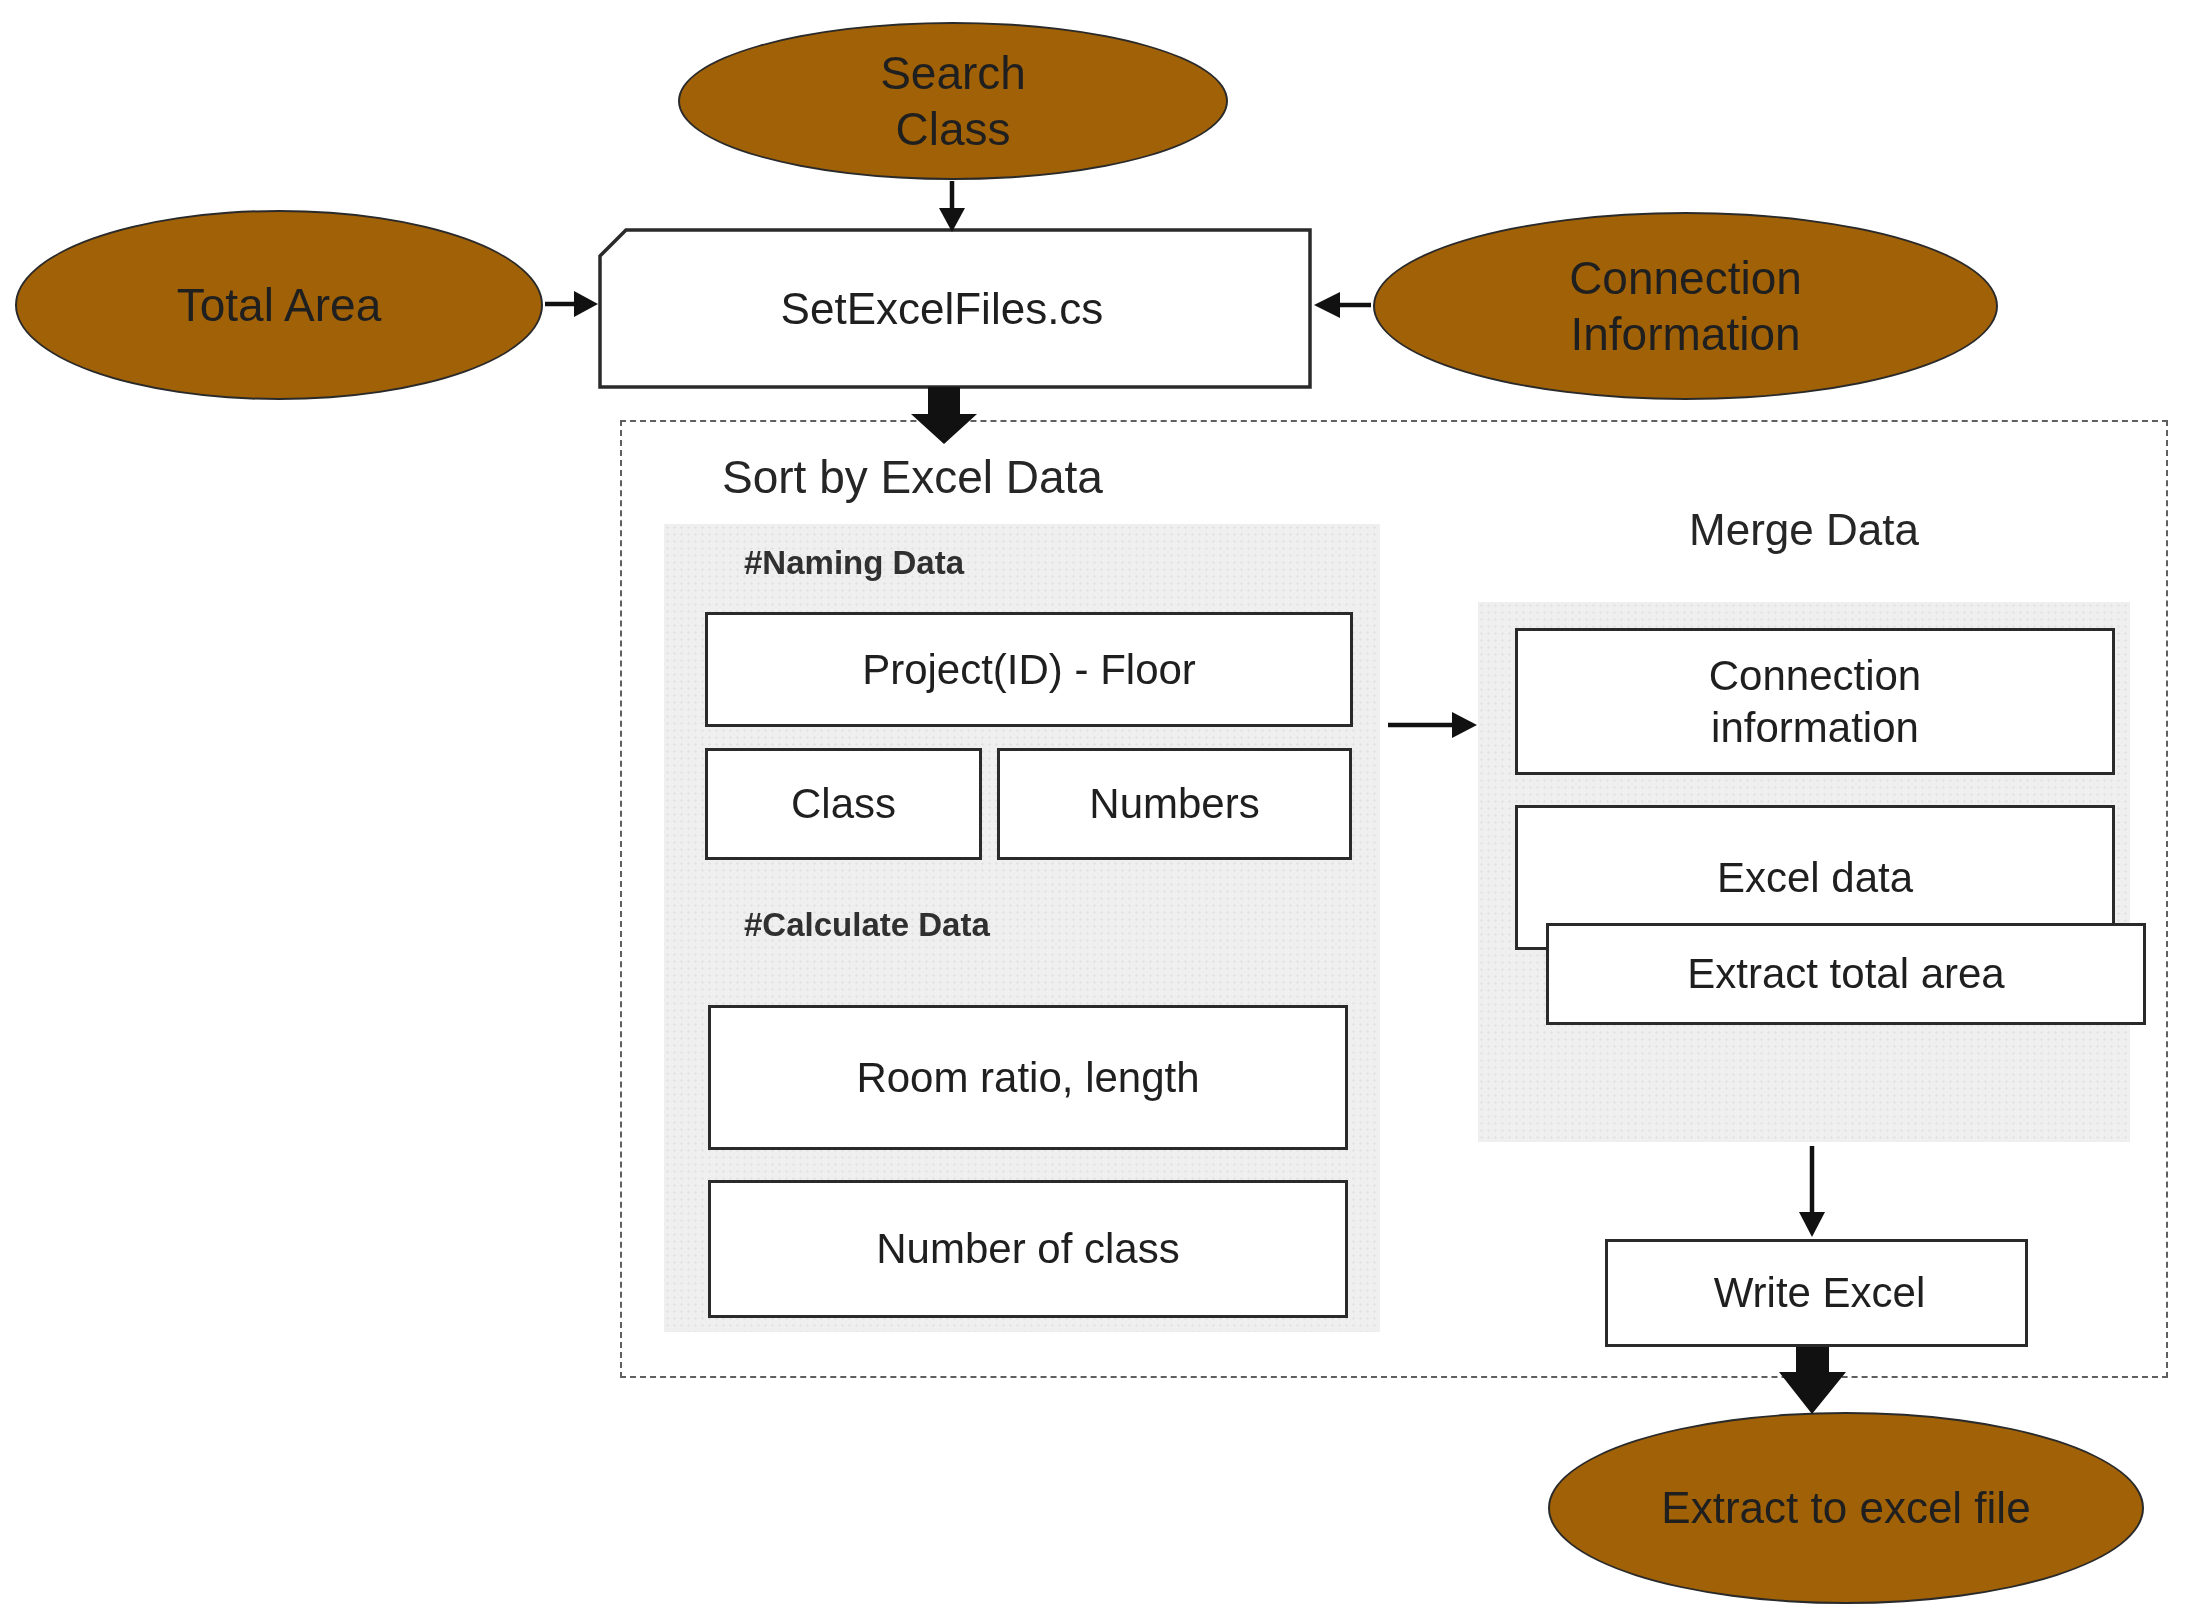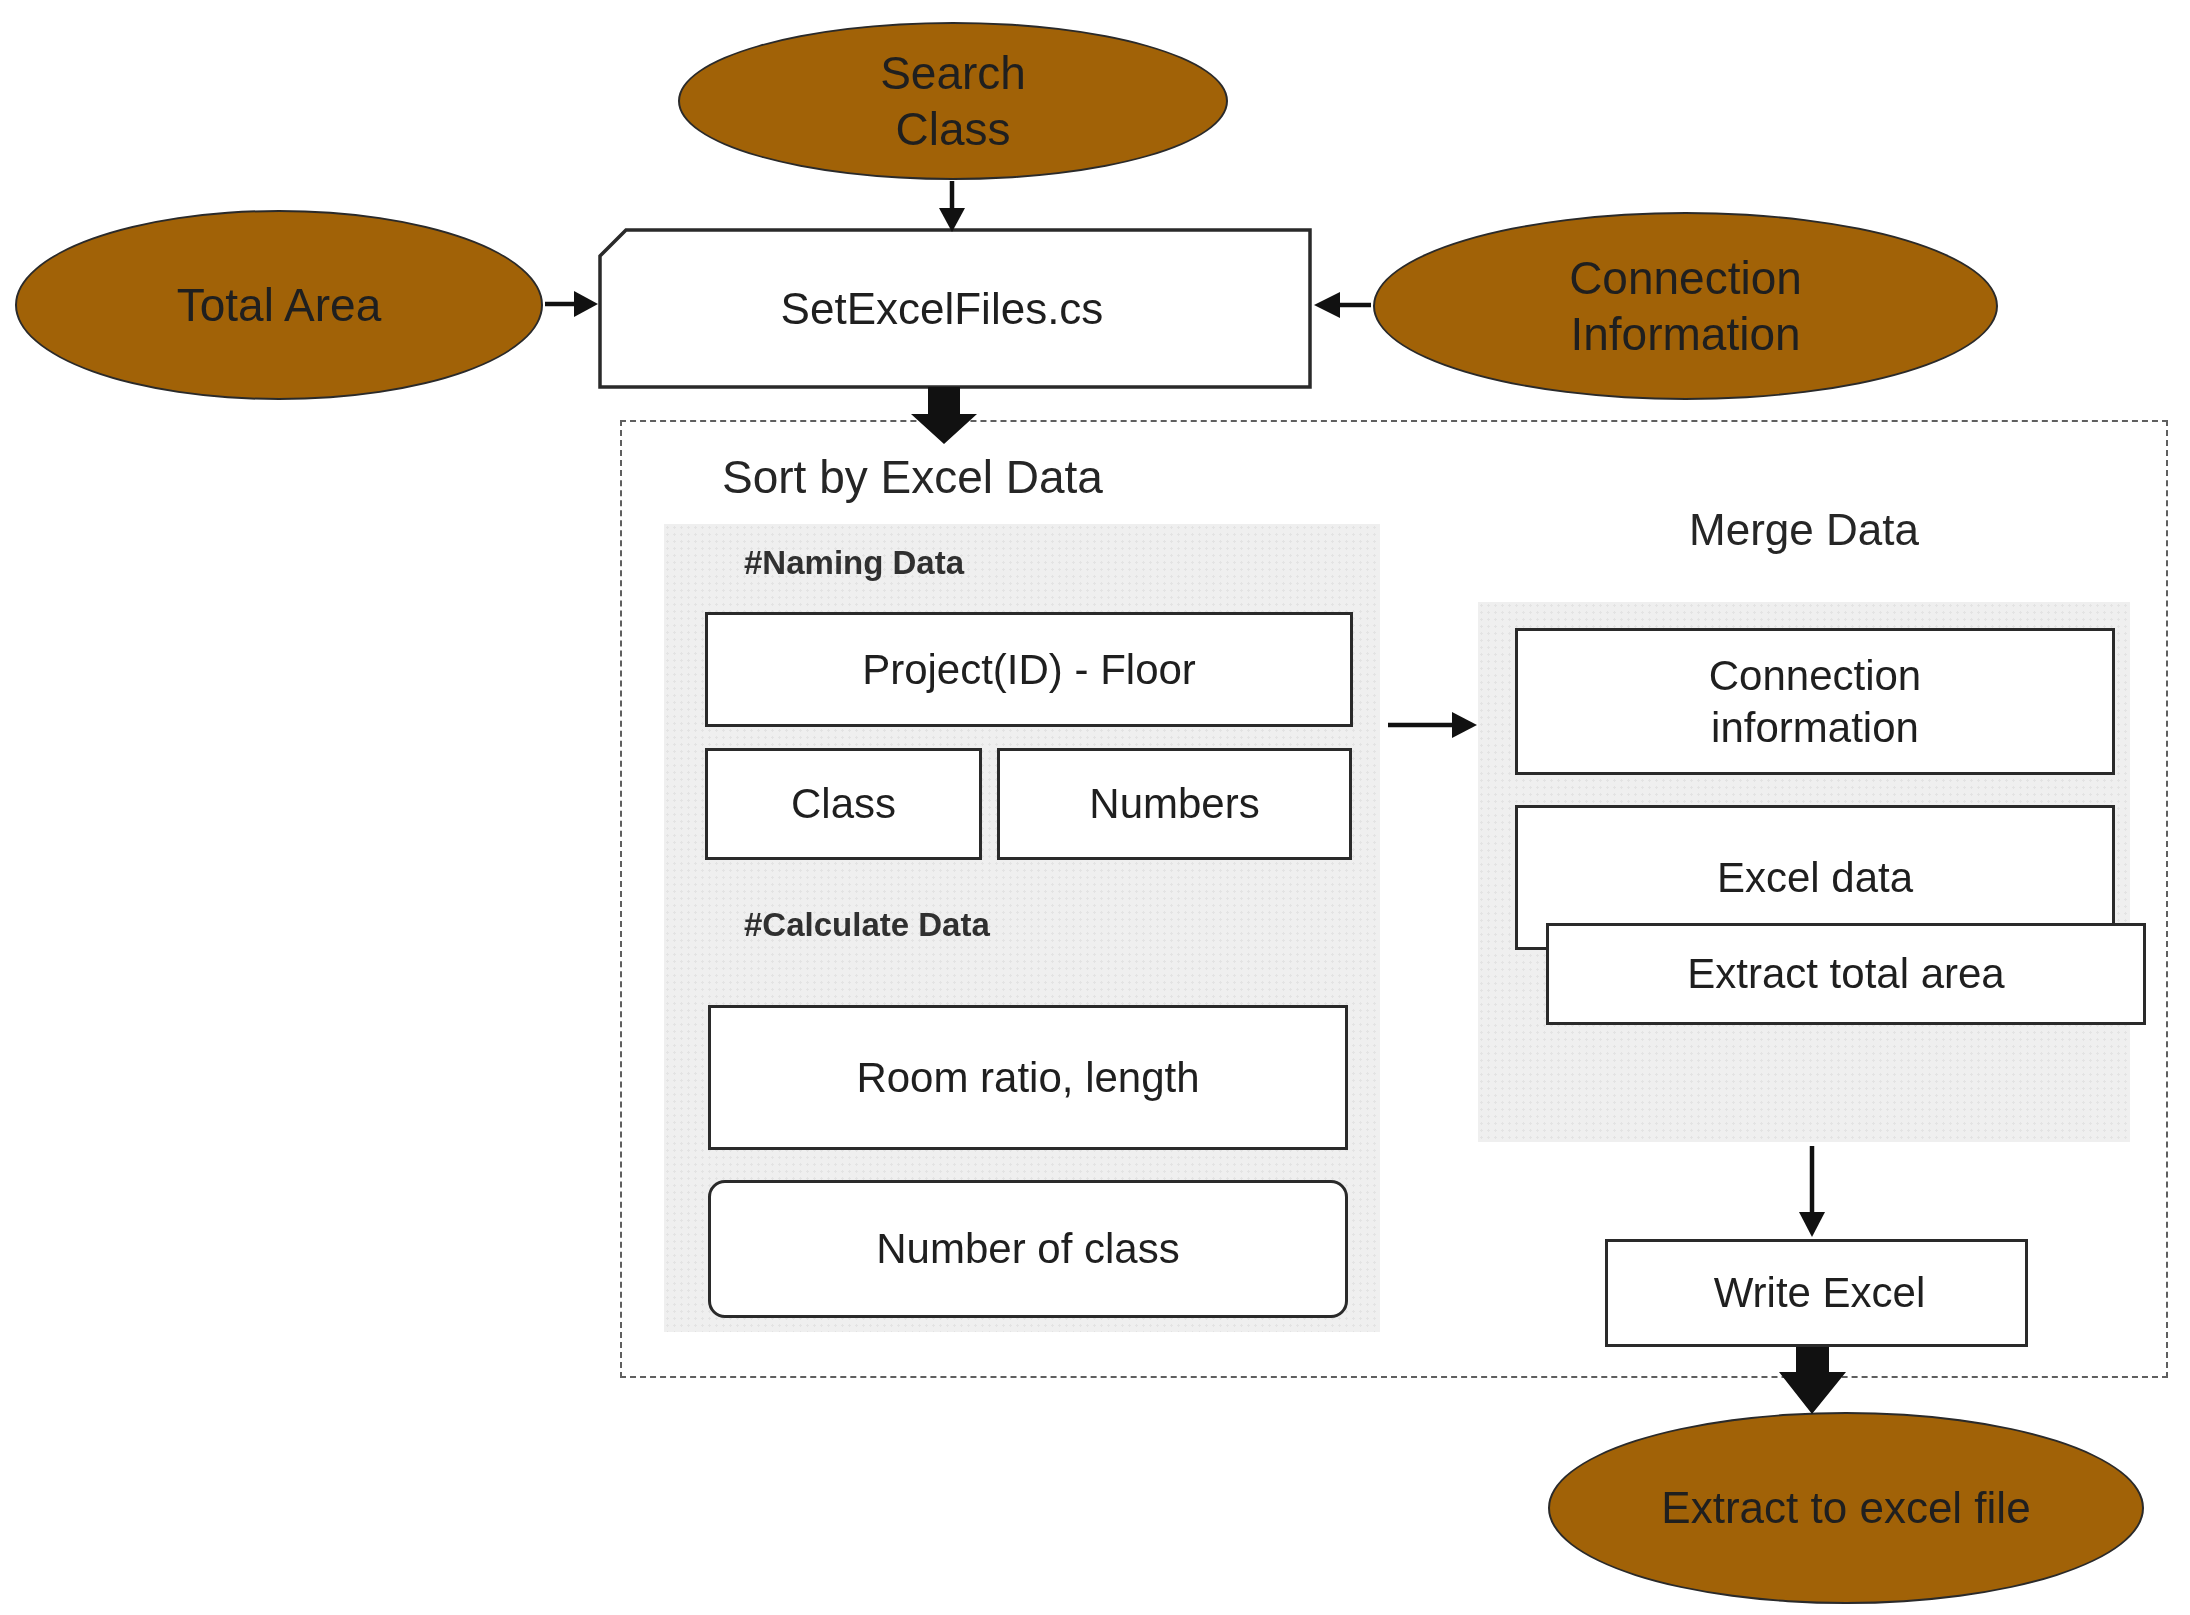--- a/index.html
+++ b/index.html
@@ -145,21 +145,21 @@
   <div class="pbox" style="left:705px; top:748px; width:277px; height:112px;">
     <span>Class</span>
   </div>
   <div class="pbox" style="left:997px; top:748px; width:355px; height:112px;">
     <span>Numbers</span>
   </div>
 
   <div class="pbox" style="left:708px; top:1005px; width:640px; height:145px;">
     <span>Room ratio, length</span>
   </div>
-  <div class="pbox" style="left:708px; top:1180px; width:640px; height:138px;border-radius:17px;">
+  <div class="pbox" style="left:708px; top:1180px; width:640px; height:138px;">
     <span>Number of class</span>
   </div>
 
   <div class="pbox" style="left:1515px; top:628px; width:600px; height:147px;">
     <span>Connection
 information</span>
   </div>
   <div class="pbox" style="left:1515px; top:805px; width:600px; height:145px;">
     <span>Excel data</span>
   </div>

